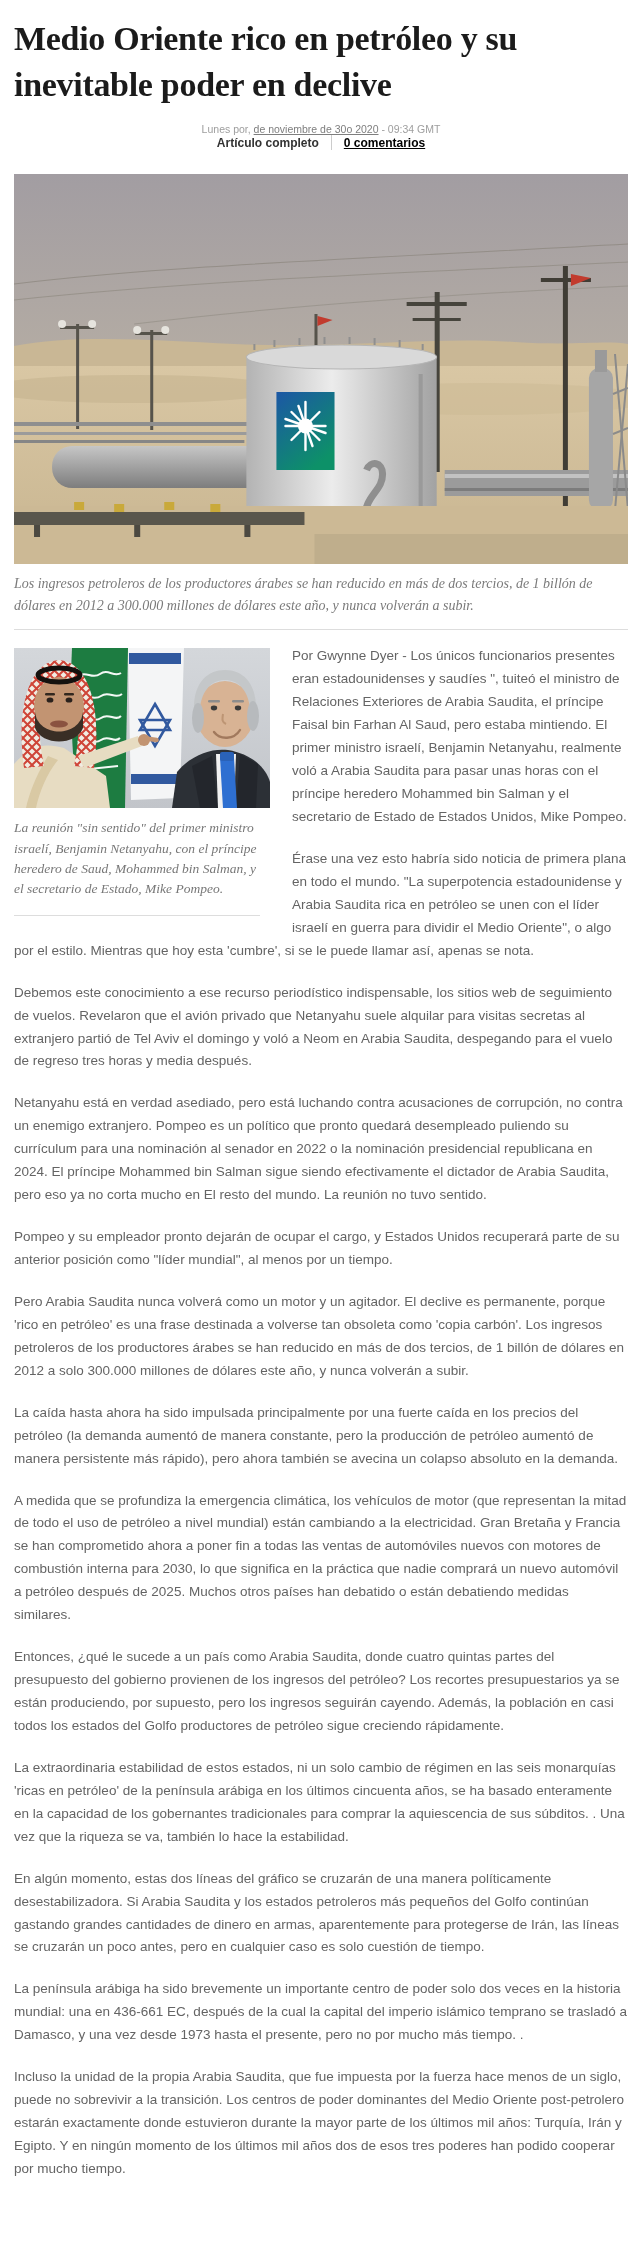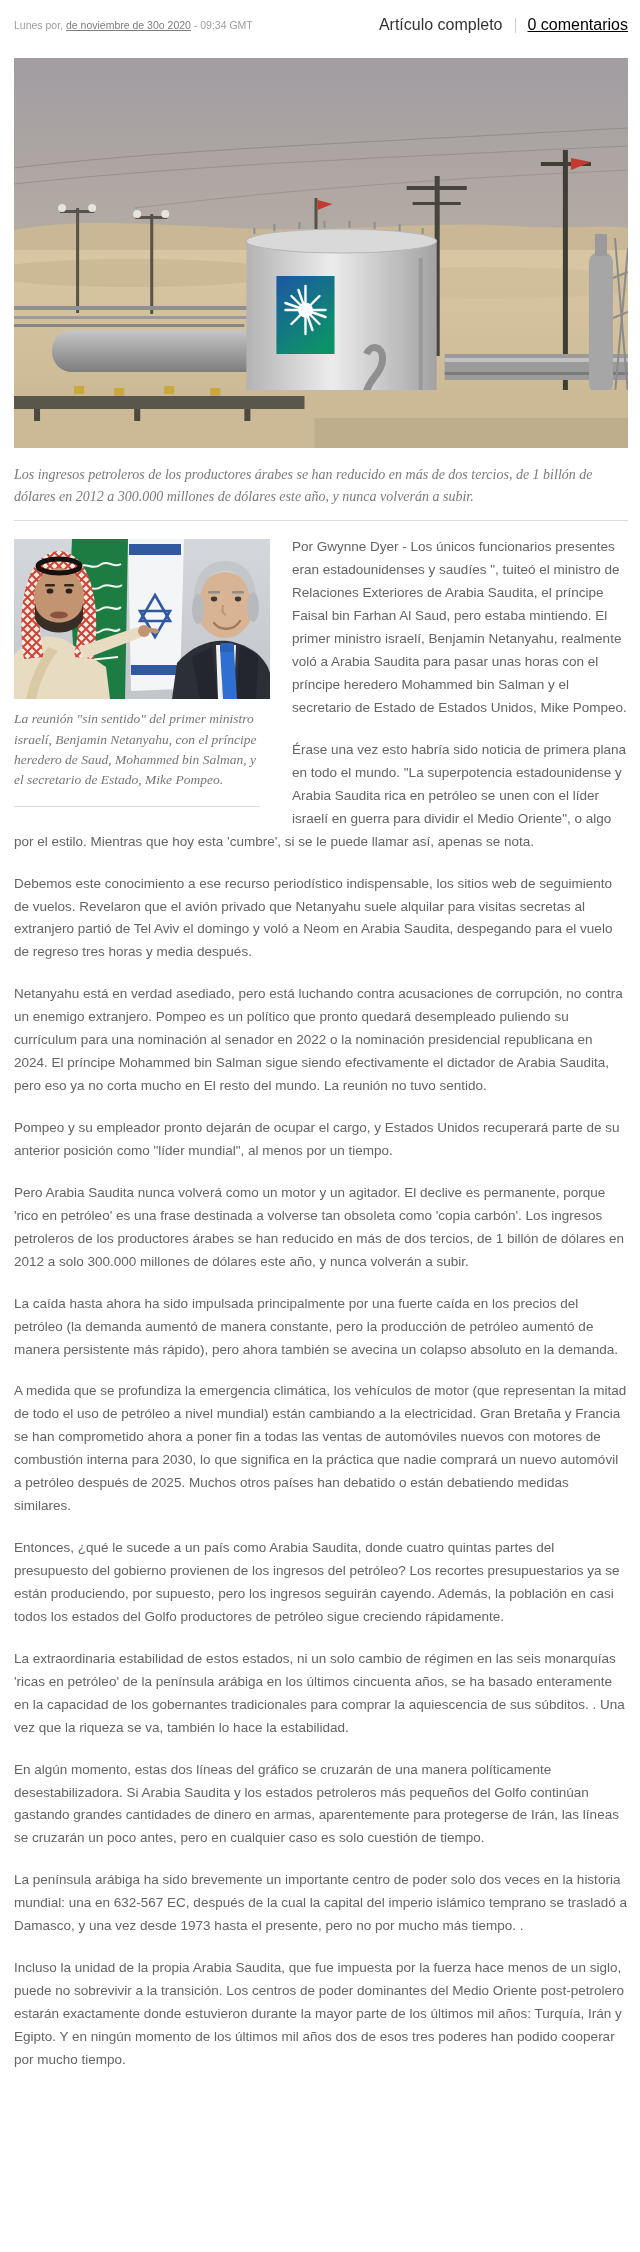--- a/index.html
+++ b/index.html
@@ -7,35 +7,35 @@
   body { width:640px; font-family:"Liberation Sans", sans-serif; }
   .page { width:640px; min-height:2252px; padding:16px 12px 40px 14px; }
 
   h1.title {
     font-family:"Liberation Serif", serif;
     font-size:34px; line-height:1.34; font-weight:700;
     color:#1b1b1b; letter-spacing:-0.3px;
     margin-bottom:16px;
   }
 
-  .meta { display:flex; justify-content:space-between; align-items:center; margin-bottom:24px; }
+  .meta { display:flex; justify-content:space-between; align-items:center; margin-bottom:24px;flex-direction:column; }
   .meta-left { font-size:10.5px; color:#9e9e9e; }
   .meta-left a { color:#7e7e7e; text-decoration:underline; cursor:pointer; }
-  .meta-right { display:flex; align-items:center; font-size:16px; font-weight:normal; }
+  .meta-right { display:flex; align-items:center; font-size:12px; font-weight:bold; }
   .meta-right a { text-decoration:none; cursor:pointer; }
   a.full-article { color:#333; }
   .meta-sep { display:inline-block; width:1px; height:15px; background:#ccc; margin:0 12px; }
   a.comments { color:#000000; text-decoration:underline; }
 
   figure.hero { margin:0; }
   .hero-svg { display:block; width:614px; height:390px; }
   figcaption.hero-cap {
     font-family:"Liberation Serif", serif; font-style:italic;
     font-size:14px; line-height:1.55; color:#7a7a7a;
-    margin-top:16px;
+    margin-top:9px;
   }
 
   hr.rule { border:none; border-top:1px solid #ddd; margin:13px 0 15px 0; }
 
   .article { font-size:13.5px; line-height:1.7; color:#646464; }
   .article p { margin-bottom:19px; }
 
   figure.inline-fig { float:left; width:256px; margin:3px 22px 6px 0; }
   .fig-svg { display:block; width:256px; height:160px; }
   figcaption.fig-cap {
@@ -43,20 +43,21 @@
     font-size:13.5px; line-height:1.5; color:#777;
     margin-top:10px; padding-bottom:16px;
     border-bottom:1px solid #ddd; width:246px;
   }
 </style>
 </head>
 <body>
 
 <div class="page">
 
+  <h1 class="title">Medio Oriente rico en petróleo y su inevitable poder en declive</h1>
 
   <div class="meta">
     <div class="meta-left">
       <span>Lunes por, </span><a>de noviembre de 30o 2020</a><span> - 09:34 GMT</span>
     </div>
     <div class="meta-right">
       <a class="full-article">Artículo completo</a>
       <span class="meta-sep"></span>
       <a class="comments">0 comentarios</a>
     </div>
@@ -264,18 +265,18 @@
     <p>Érase una vez esto habría sido noticia de primera plana en todo el mundo. "La superpotencia estadounidense y Arabia Saudita rica en petróleo se unen con el líder israelí en guerra para dividir el Medio Oriente", o algo por el estilo. Mientras que hoy esta 'cumbre', si se le puede llamar así, apenas se nota.</p>
     <p>Debemos este conocimiento a ese recurso periodístico indispensable, los sitios web de seguimiento de vuelos. Revelaron que el avión privado que Netanyahu suele alquilar para visitas secretas al extranjero partió de Tel Aviv el domingo y voló a Neom en Arabia Saudita, despegando para el vuelo de regreso tres horas y media después.</p>
     <p>Netanyahu está en verdad asediado, pero está luchando contra acusaciones de corrupción, no contra un enemigo extranjero. Pompeo es un político que pronto quedará desempleado puliendo su currículum para una nominación al senador en 2022 o la nominación presidencial republicana en 2024. El príncipe Mohammed bin Salman sigue siendo efectivamente el dictador de Arabia Saudita, pero eso ya no corta mucho en El resto del mundo. La reunión no tuvo sentido.</p>
     <p>Pompeo y su empleador pronto dejarán de ocupar el cargo, y Estados Unidos recuperará parte de su anterior posición como "líder mundial", al menos por un tiempo.</p>
     <p>Pero Arabia Saudita nunca volverá como un motor y un agitador. El declive es permanente, porque 'rico en petróleo' es una frase destinada a volverse tan obsoleta como 'copia carbón'. Los ingresos petroleros de los productores árabes se han reducido en más de dos tercios, de 1 billón de dólares en 2012 a solo 300.000 millones de dólares este año, y nunca volverán a subir.</p>
     <p>La caída hasta ahora ha sido impulsada principalmente por una fuerte caída en los precios del petróleo (la demanda aumentó de manera constante, pero la producción de petróleo aumentó de manera persistente más rápido), pero ahora también se avecina un colapso absoluto en la demanda.</p>
     <p>A medida que se profundiza la emergencia climática, los vehículos de motor (que representan la mitad de todo el uso de petróleo a nivel mundial) están cambiando a la electricidad. Gran Bretaña y Francia se han comprometido ahora a poner fin a todas las ventas de automóviles nuevos con motores de combustión interna para 2030, lo que significa en la práctica que nadie comprará un nuevo automóvil a petróleo después de 2025. Muchos otros países han debatido o están debatiendo medidas similares.</p>
     <p>Entonces, ¿qué le sucede a un país como Arabia Saudita, donde cuatro quintas partes del presupuesto del gobierno provienen de los ingresos del petróleo? Los recortes presupuestarios ya se están produciendo, por supuesto, pero los ingresos seguirán cayendo. Además, la población en casi todos los estados del Golfo productores de petróleo sigue creciendo rápidamente.</p>
     <p>La extraordinaria estabilidad de estos estados, ni un solo cambio de régimen en las seis monarquías 'ricas en petróleo' de la península arábiga en los últimos cincuenta años, se ha basado enteramente en la capacidad de los gobernantes tradicionales para comprar la aquiescencia de sus súbditos. . Una vez que la riqueza se va, también lo hace la estabilidad.</p>
     <p>En algún momento, estas dos líneas del gráfico se cruzarán de una manera políticamente desestabilizadora. Si Arabia Saudita y los estados petroleros más pequeños del Golfo continúan gastando grandes cantidades de dinero en armas, aparentemente para protegerse de Irán, las líneas se cruzarán un poco antes, pero en cualquier caso es solo cuestión de tiempo.</p>
-    <p>La península arábiga ha sido brevemente un importante centro de poder solo dos veces en la historia mundial: una en 632-567 EC, después de la cual la capital del imperio islámico temprano se trasladó a Damasco, y una vez desde 1973 hasta el presente, pero no por mucho más tiempo. .</p>
+    <p>La península arábiga ha sido brevemente un importante centro de poder solo dos veces en la historia mundial: una en 436-661 EC, después de la cual la capital del imperio islámico temprano se trasladó a Damasco, y una vez desde 1973 hasta el presente, pero no por mucho más tiempo. .</p>
     <p>Incluso la unidad de la propia Arabia Saudita, que fue impuesta por la fuerza hace menos de un siglo, puede no sobrevivir a la transición. Los centros de poder dominantes del Medio Oriente post-petrolero estarán exactamente donde estuvieron durante la mayor parte de los últimos mil años: Turquía, Irán y Egipto. Y en ningún momento de los últimos mil años dos de esos tres poderes han podido cooperar por mucho tiempo.</p>
 
   </div>
 
 </div>
 
 </body></html>

